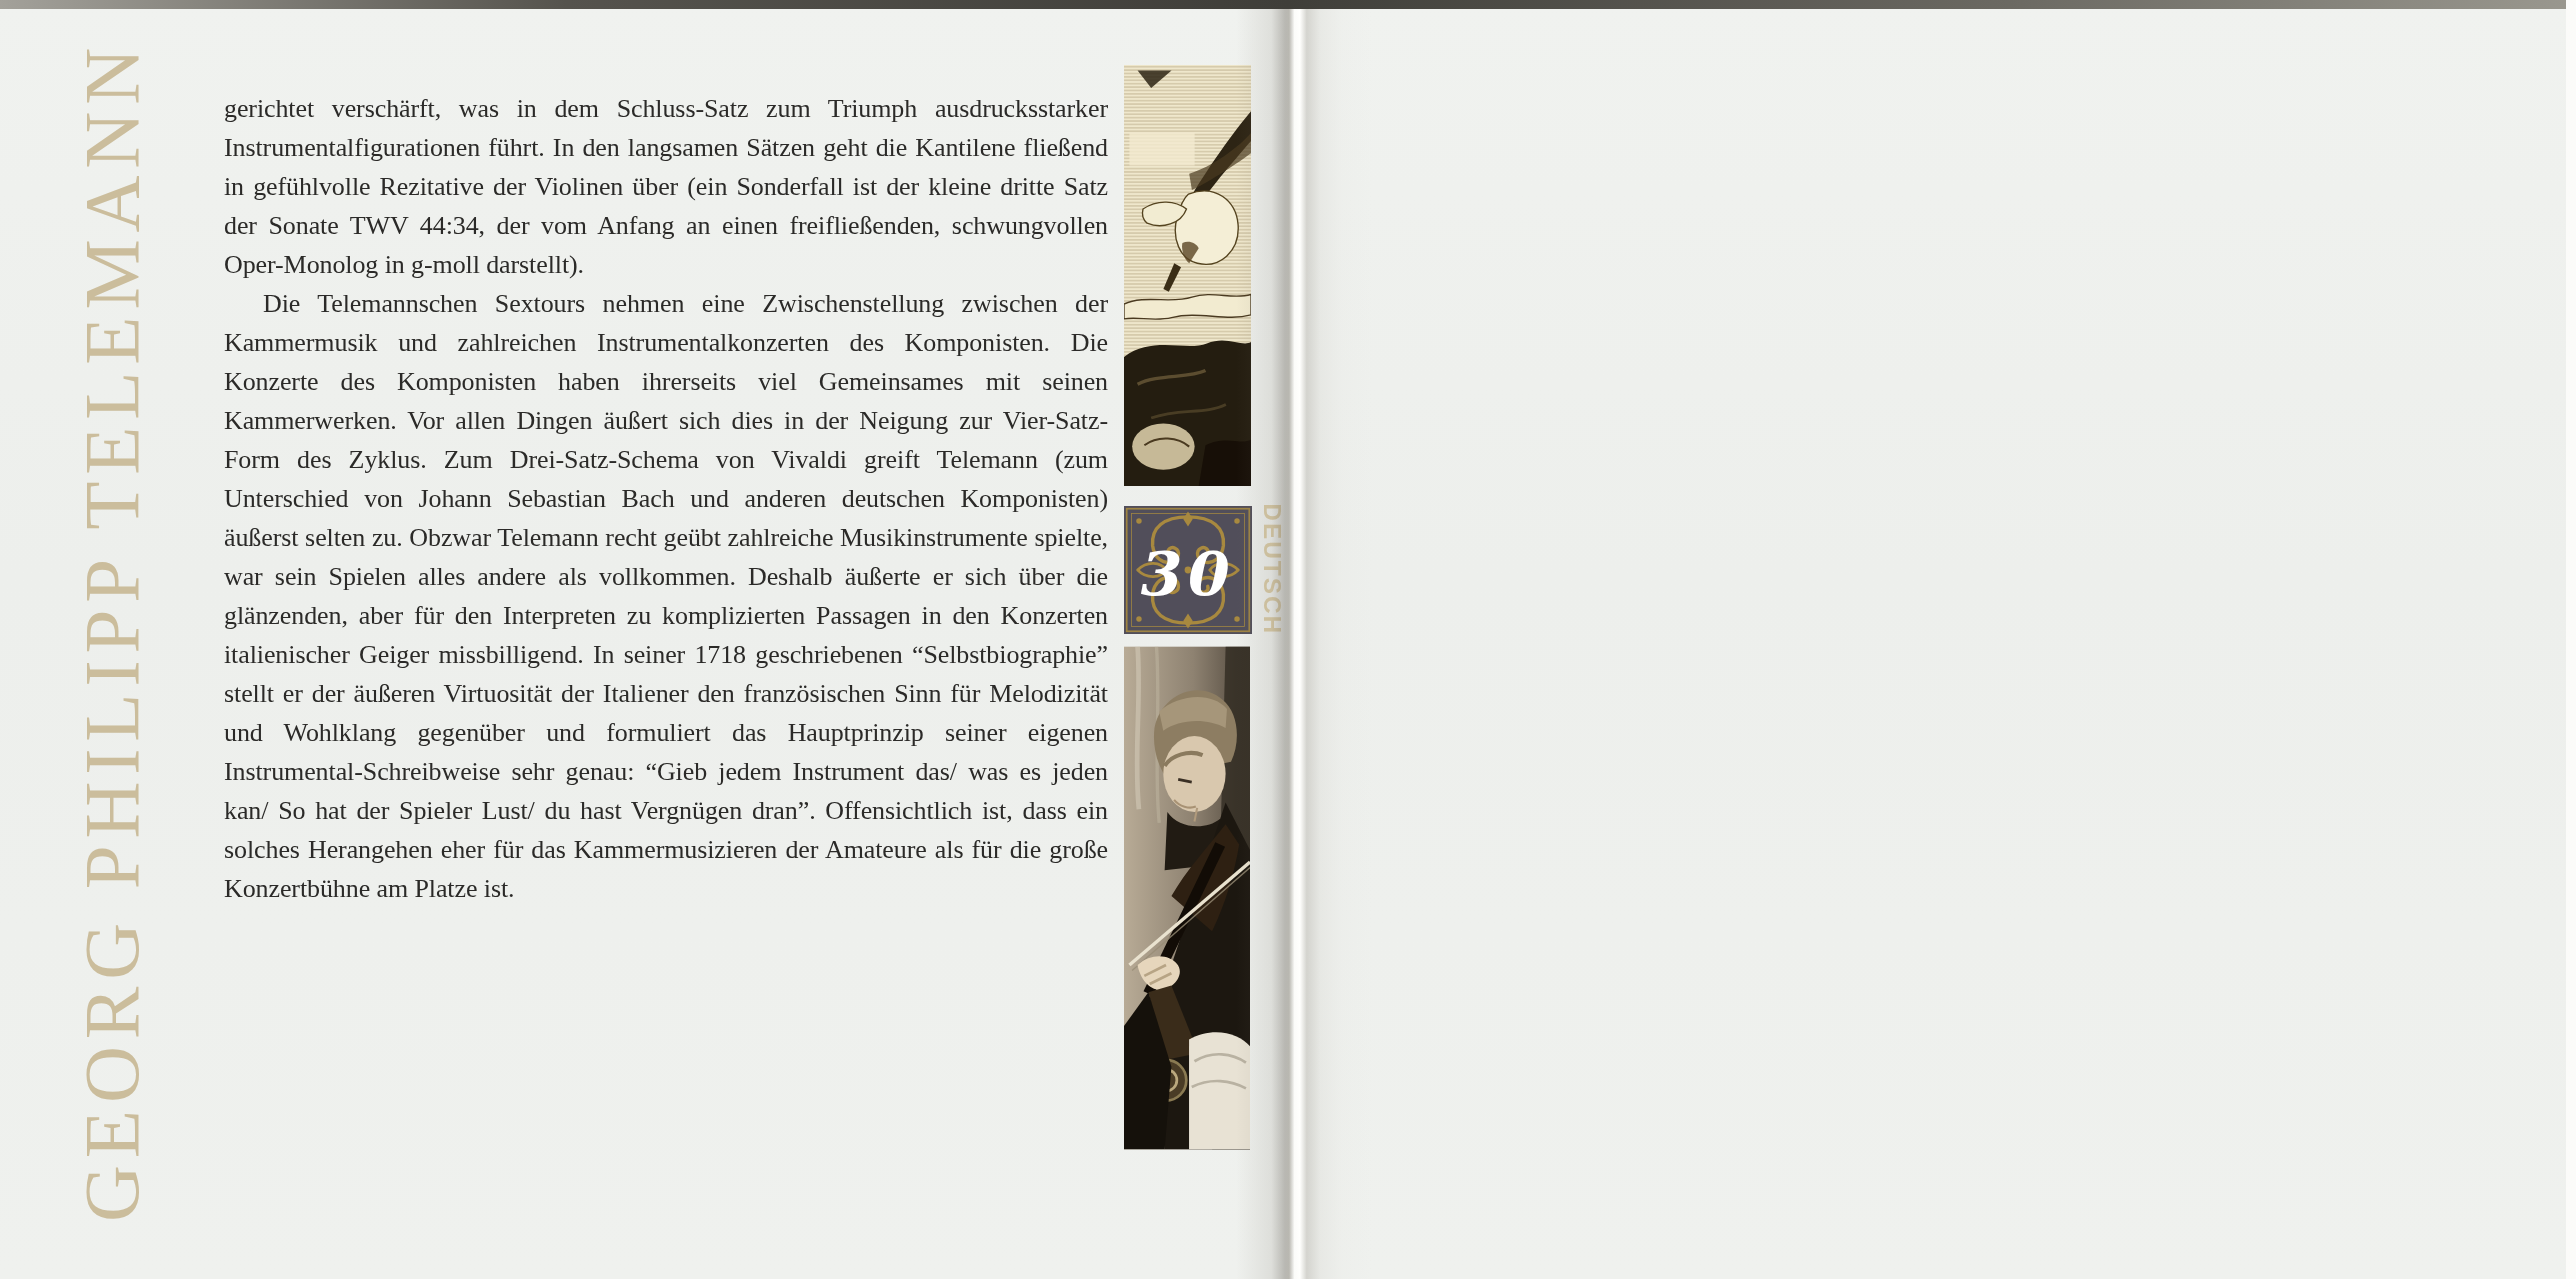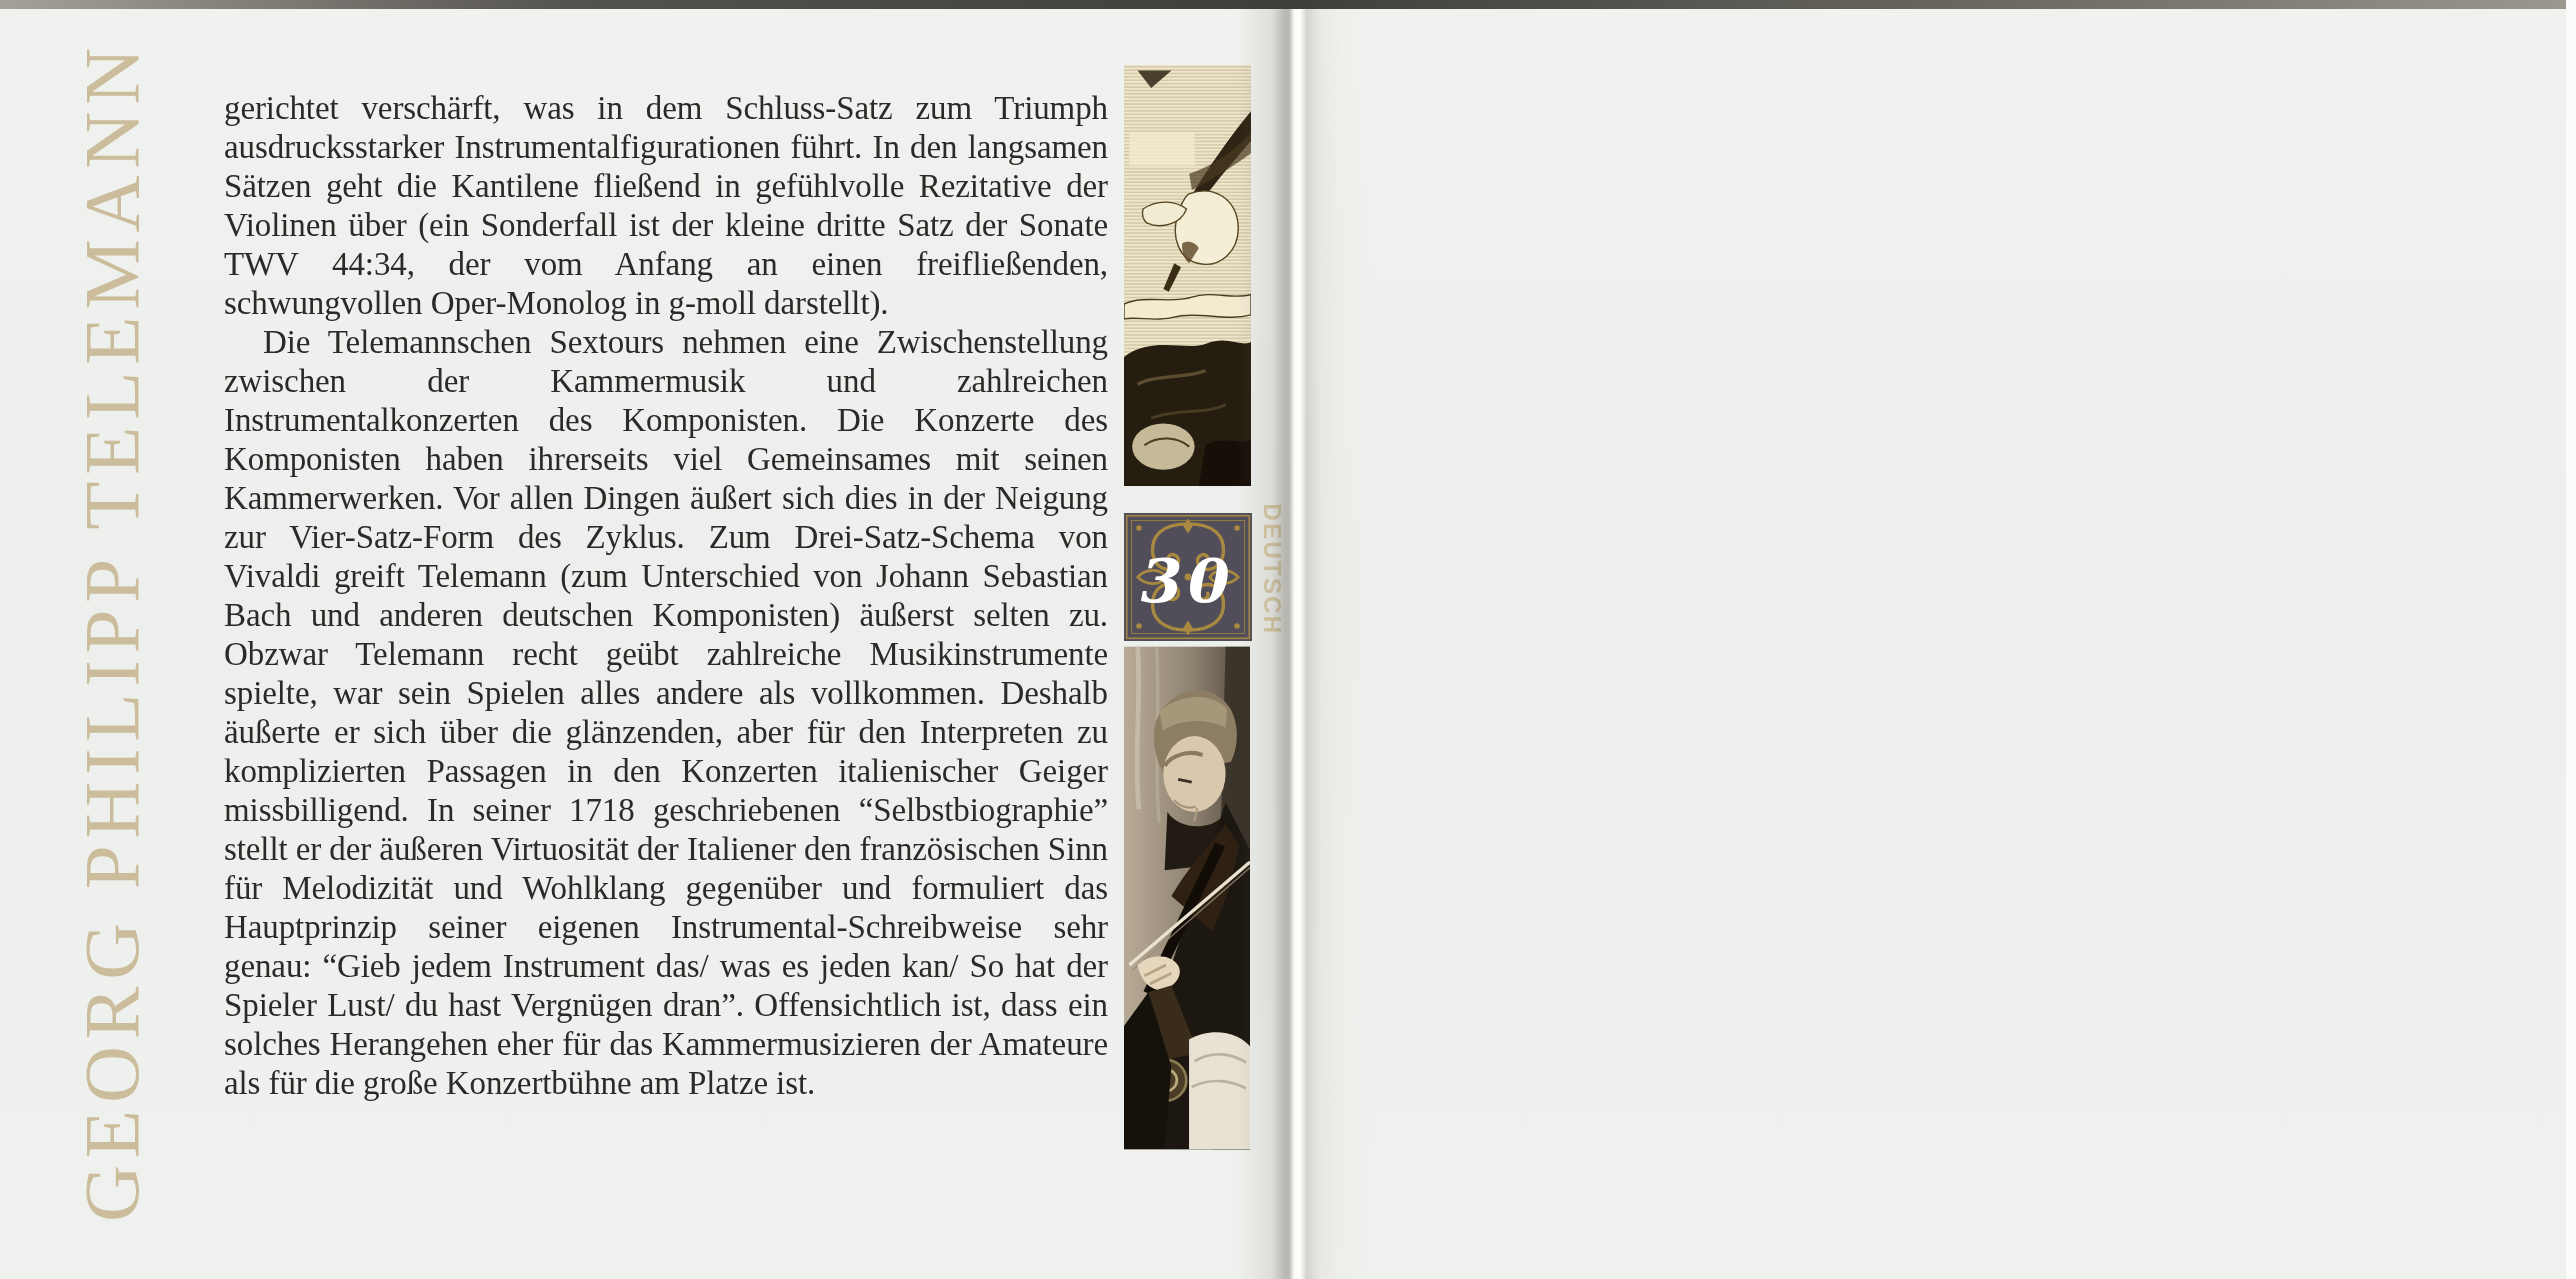--- a/index.html
+++ b/index.html
@@ -28,32 +28,32 @@
           rgba(228,228,223,0.14) 78%,
           rgba(238,240,237,0) 100%);}
 
   
   .vtitle{position:absolute;white-space:nowrap;text-align:center;
         font-family:"Liberation Serif", serif;font-size:79px;letter-spacing:6.8px;
         color:#cbbd9c;transform:rotate(-90deg);}
   .vtitle-left{width:1154px;height:102px;line-height:102px;left:-465px;top:594px;}
 
   
-  .textcol{position:absolute;color:#2b2a28;font-size:33px;line-height:39px;
+  .textcol{position:absolute;color:#2b2a28;font-size:26px;line-height:39px;
         text-align:justify;letter-spacing:-0.1px;}
   .textcol-left{left:224px;top:89px;width:884px;}
   .textcol p{margin:0;}
   .textcol p.indent{text-indent:39px;}
 
   
   .figure{position:absolute;overflow:hidden;}
   .figure svg{display:block;}
 
   
-  .badge{position:absolute;width:128px;height:128px;margin-top:7px;}
+  .badge{position:absolute;width:128px;height:128px;}
   .badge .num{position:absolute;left:0;top:4.1px;width:100%;height:100%;
         display:flex;align-items:center;justify-content:center;
         font-family:"DejaVu Serif", serif;font-style:italic;font-weight:bold;
         font-size:60px;color:#ffffff;letter-spacing:5.4px;}
 
   
   .lang{position:absolute;white-space:nowrap;text-align:center;
         font-family:"Liberation Sans", sans-serif;font-weight:bold;
         font-size:24.4px;letter-spacing:2px;color:#d8caa6;transform:rotate(90deg);}
   .lang-left{width:143px;height:28.5px;line-height:28.5px;left:1200px;top:555px;}

